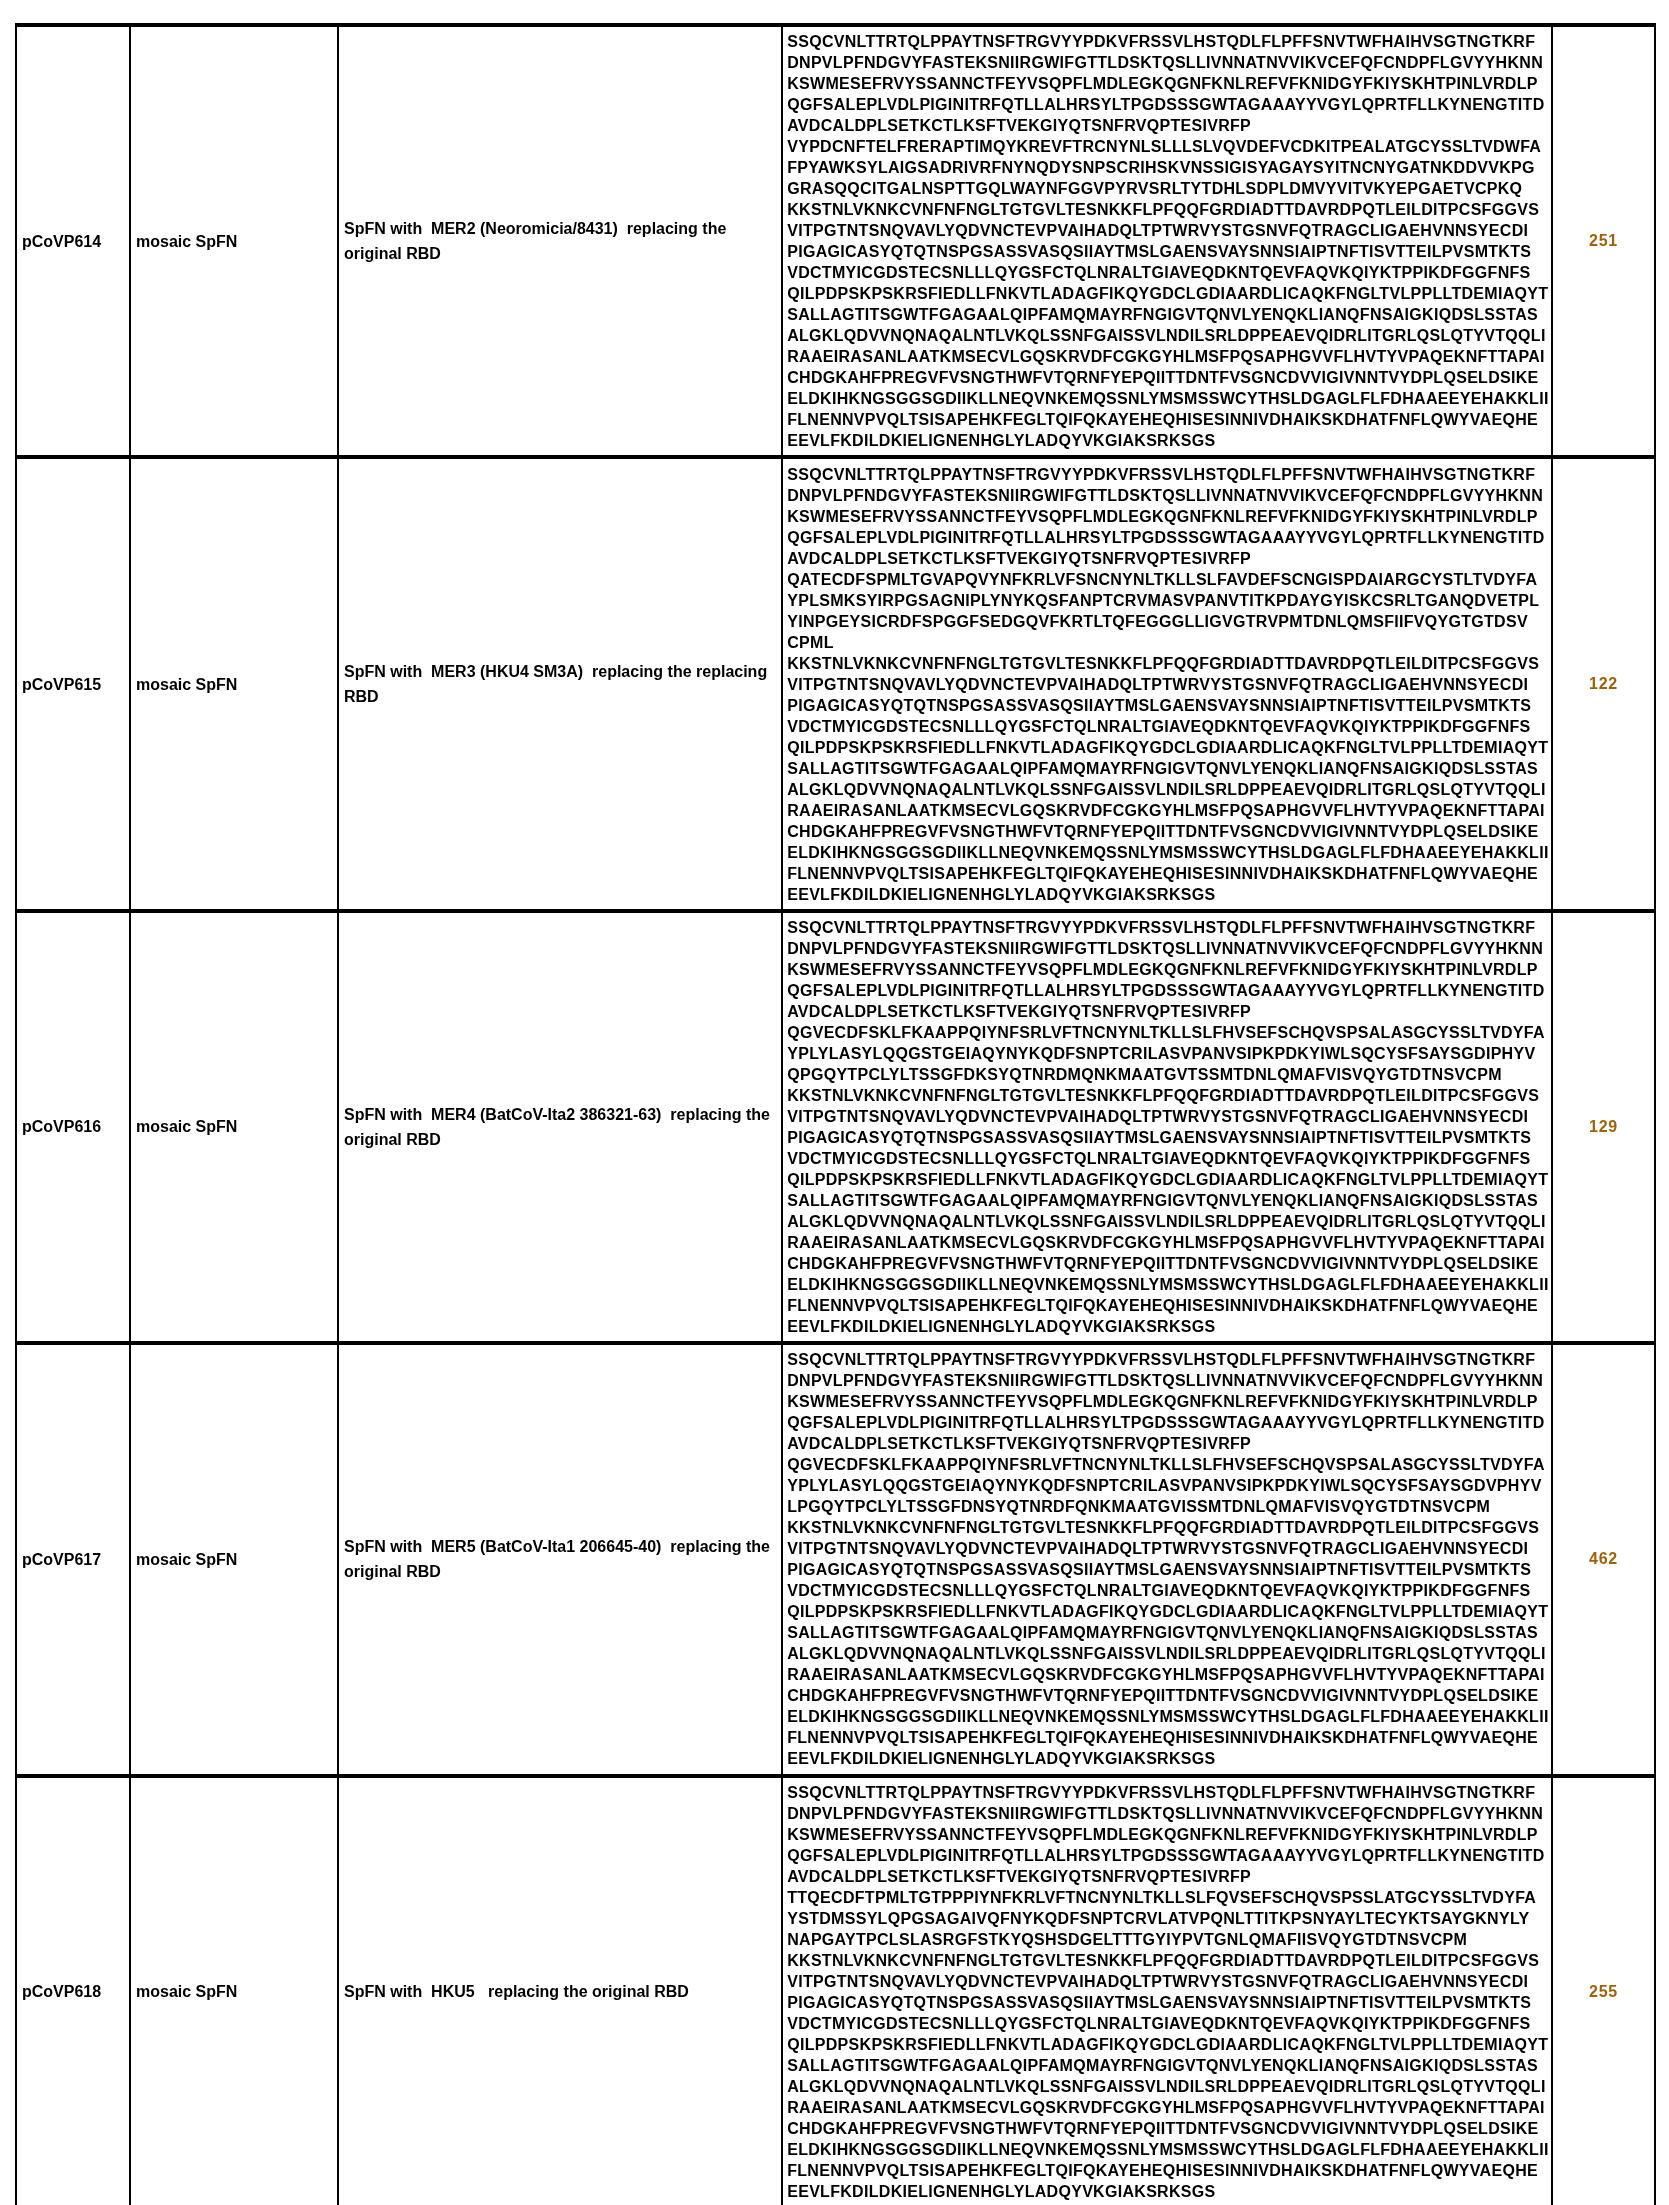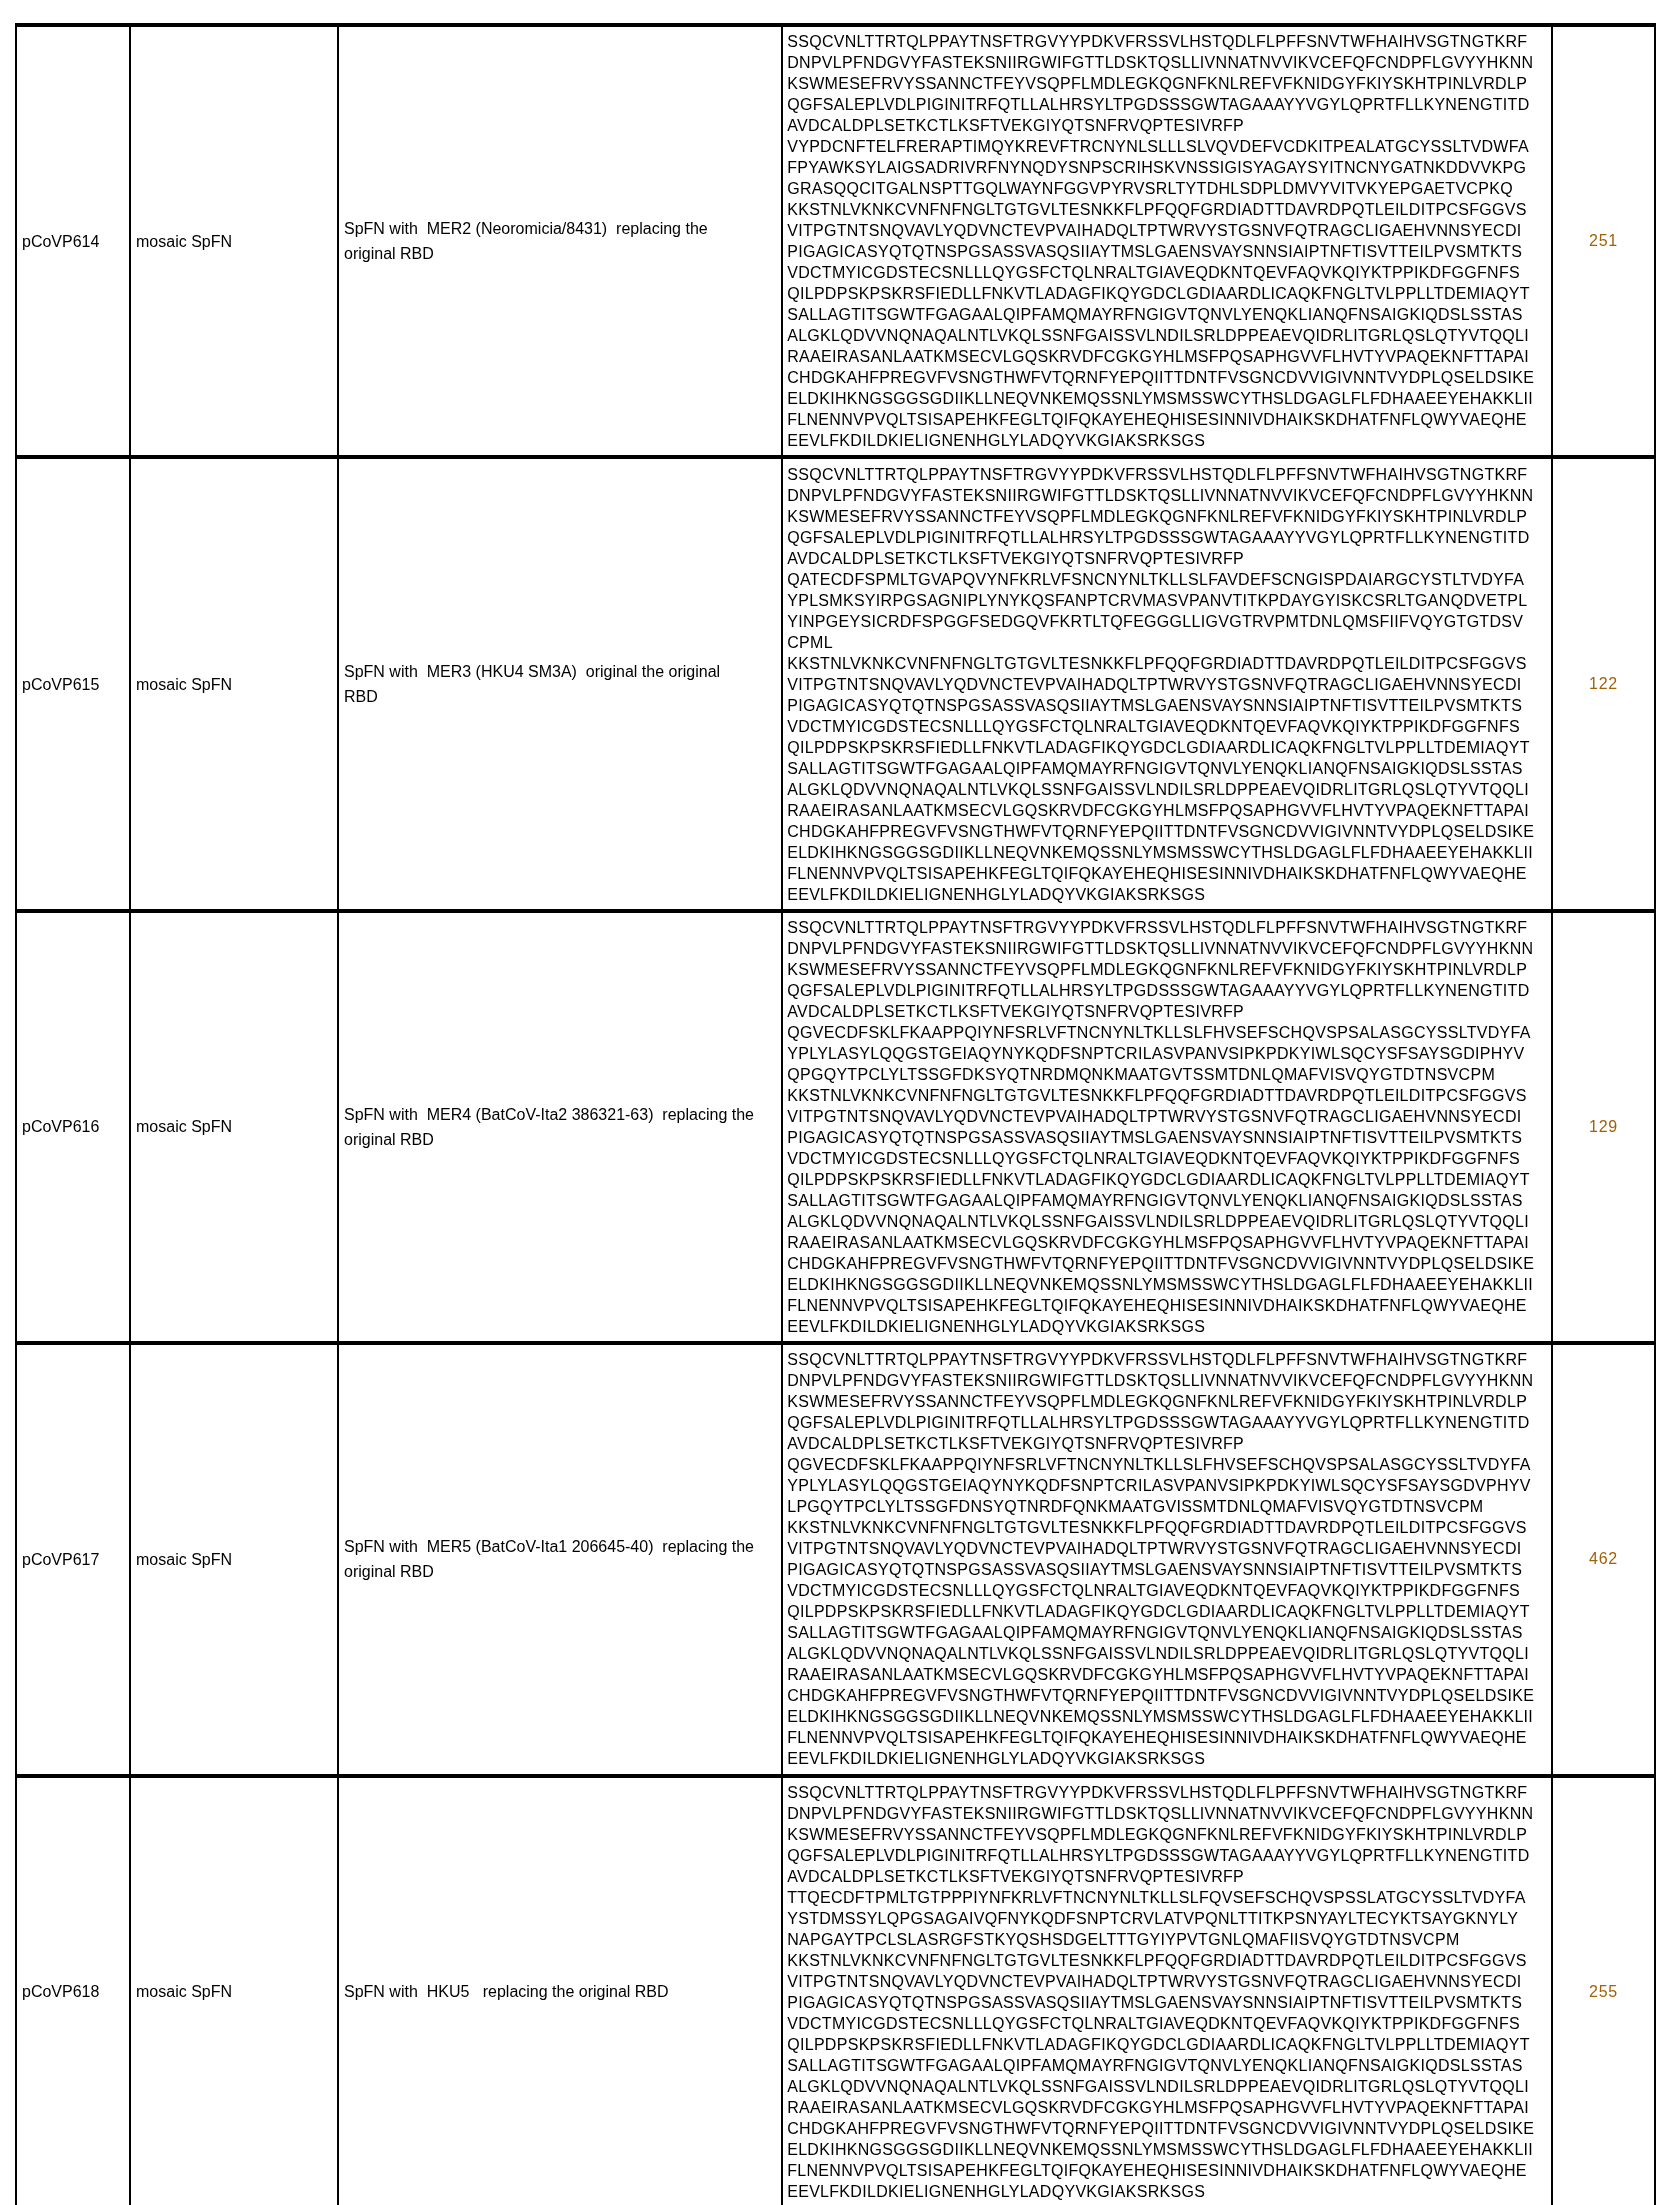--- a/index.html
+++ b/index.html
@@ -21,20 +21,21 @@
     left: 15px; top: 23px;
     width: 1640px;
     border-collapse: collapse;
     table-layout: fixed;
   }
   table.seq-table td {
     border: 2.5px solid #000000;
     border-top-width: 4.2px;
     border-bottom-width: 4.2px;
     overflow: hidden;
+    font-weight: bold;
   }
   td.meta-cell {
     vertical-align: middle;
     padding: 1.7px 5px;
     font-size: 16px;
     line-height: 25px;
     white-space: pre-wrap;
     color: #000000;
   }
   td.seq-cell {
@@ -90,21 +91,21 @@
 RAAEIRASANLAATKMSECVLGQSKRVDFCGKGYHLMSFPQSAPHGVVFLHVTYVPAQEKNFTTAPAI
 CHDGKAHFPREGVFVSNGTHWFVTQRNFYEPQIITTDNTFVSGNCDVVIGIVNNTVYDPLQSELDSIKE
 ELDKIHKNGSGGSGDIIKLLNEQVNKEMQSSNLYMSMSSWCYTHSLDGAGLFLFDHAAEEYEHAKKLII
 FLNENNVPVQLTSISAPEHKFEGLTQIFQKAYEHEQHISESINNIVDHAIKSKDHATFNFLQWYVAEQHE
 EEVLFKDILDKIELIGNENHGLYLADQYVKGIAKSRKSGS</td>
         <td class="num-cell">251</td>
       </tr>
       <tr>
         <td class="meta-cell">pCoVP615</td>
         <td class="meta-cell">mosaic SpFN</td>
-        <td class="meta-cell">SpFN with  MER3 (HKU4 SM3A)  original the original
+        <td class="meta-cell">SpFN with  MER3 (HKU4 SM3A)  replacing the replacing
 RBD</td>
         <td class="seq-cell">SSQCVNLTTRTQLPPAYTNSFTRGVYYPDKVFRSSVLHSTQDLFLPFFSNVTWFHAIHVSGTNGTKRF
 DNPVLPFNDGVYFASTEKSNIIRGWIFGTTLDSKTQSLLIVNNATNVVIKVCEFQFCNDPFLGVYYHKNN
 KSWMESEFRVYSSANNCTFEYVSQPFLMDLEGKQGNFKNLREFVFKNIDGYFKIYSKHTPINLVRDLP
 QGFSALEPLVDLPIGINITRFQTLLALHRSYLTPGDSSSGWTAGAAAYYVGYLQPRTFLLKYNENGTITD
 AVDCALDPLSETKCTLKSFTVEKGIYQTSNFRVQPTESIVRFP
 QATECDFSPMLTGVAPQVYNFKRLVFSNCNYNLTKLLSLFAVDEFSCNGISPDAIARGCYSTLTVDYFA
 YPLSMKSYIRPGSAGNIPLYNYKQSFANPTCRVMASVPANVTITKPDAYGYISKCSRLTGANQDVETPL
 YINPGEYSICRDFSPGGFSEDGQVFKRTLTQFEGGGLLIGVGTRVPMTDNLQMSFIIFVQYGTGTDSV
 CPML

